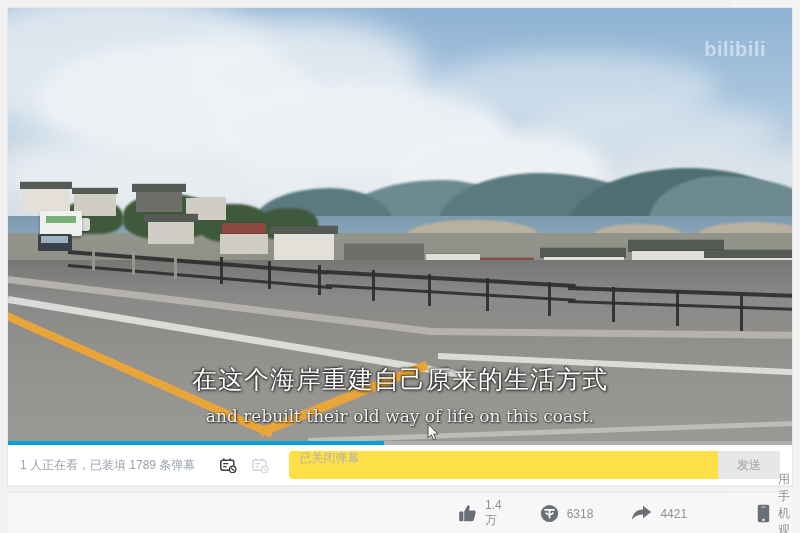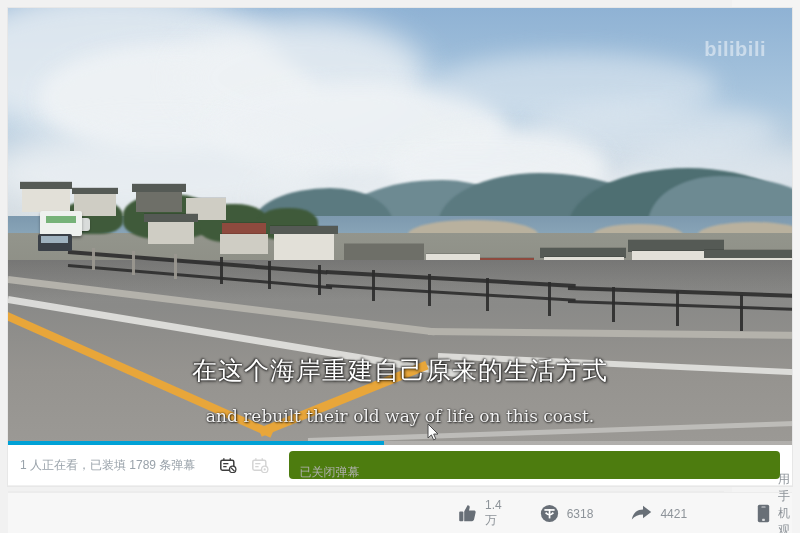--- a/index.html
+++ b/index.html
@@ -214,21 +214,21 @@
   }
   #subtitle-cn {
     font-size: 25px;
     color: #ffffff;
     font-family: "Liberation Sans", "DejaVu Sans", sans-serif;
     text-shadow: 0 0 2px rgba(0,0,0,.85), 1px 1px 3px rgba(0,0,0,.7),
                  -1px -1px 2px rgba(0,0,0,.5);
     letter-spacing: 1px;
   }
   #subtitle-en {
-    margin-top: 20px;
+    margin-top: 11px;
     font-size: 17px;
     color: #f2f2f2;
     font-family: "DejaVu Serif", serif;
     text-shadow: 0 0 2px rgba(0,0,0,.8), 1px 1px 2px rgba(0,0,0,.65);
   }
 
   
   #progress-track {
     position: absolute;
     left: 0;
@@ -274,24 +274,24 @@
     margin-left: 10px;
     display: flex; align-items: center; justify-content: center;
     cursor: pointer;
   }
   .dm-icon-btn.first { margin-left: 22px; }
   .dm-icon-btn.disabled { opacity: .42; cursor: default; }
   #danmaku-input-wrap {
     flex: 1;
     margin-left: 18px;
     height: 28px;
-    background: #4d7c0f;
+    background: #fde047;
     border-radius: 4px;
     display: flex;
-    align-items: flex-end;
+    align-items: flex-start;
     overflow: hidden;
   }
   #danmaku-input {
     flex: 1;
     border: none;
     outline: none;
     background: transparent;
     font-size: 12px;
     color: #222;
     padding: 0 10px;
@@ -510,20 +510,21 @@
           <rect x="9.6" y="0.2" width="1.3" height="2.4" fill="#9a9a9a"></rect>
           <rect x="3.2" y="5.0" width="5.2" height="1.3" fill="#9a9a9a"></rect>
           <rect x="3.2" y="8.0" width="3.4" height="1.3" fill="#9a9a9a"></rect>
           <circle cx="12.7" cy="11.4" r="3.2" fill="#ffffff" stroke="#9a9a9a" stroke-width="1.3"></circle>
           <circle cx="12.7" cy="11.4" r="1.1" fill="#9a9a9a"></circle>
         </svg>
       </span>
 
       <div id="danmaku-input-wrap">
         <input id="danmaku-input" type="text" placeholder="已关闭弹幕" style="">
+        <button id="danmaku-send">发送</button>
       </div>
     </div>
   </div>
 
   <div id="cursor-arrow">
     <svg width="13" height="18" viewBox="0 0 13 18">
       <path d="M1,0 L1,14 L4.4,10.9 L6.6,15.8 L8.8,14.8 L6.7,10.1 L11,10 Z" fill="#ffffff" stroke="#4a4a4a" stroke-width="1"></path>
     </svg>
   </div>
 

